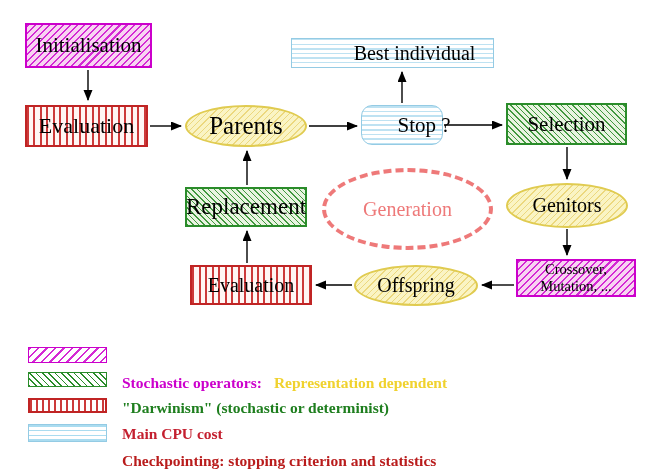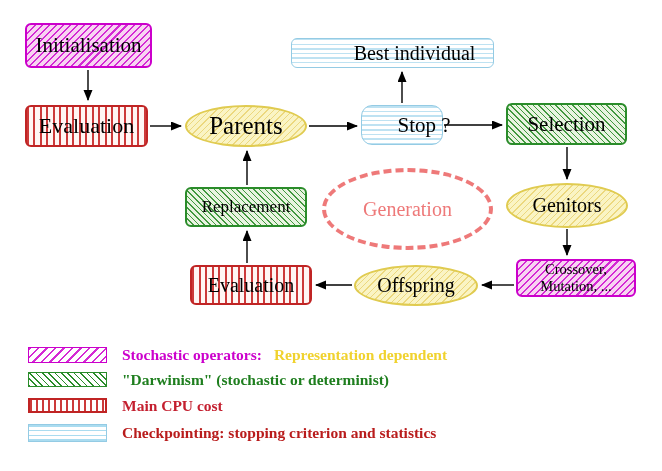--- a/index.html
+++ b/index.html
@@ -2,21 +2,21 @@
 <html><head>
 <meta charset="utf-8">
 <style>
   html,body{margin:0;padding:0;background:#fff;}
   #canvas{
     position:relative;width:662px;height:471px;background:#ffffff;overflow:hidden;
     font-family:"Liberation Serif",serif;
   }
   .node{
     position:absolute;display:flex;align-items:center;justify-content:center;
-    box-sizing:border-box;color:#000;text-align:center;white-space:nowrap;border-radius:6px;
+    box-sizing:border-box;color:#000;text-align:center;white-space:nowrap;
   }
   
   .hatch-magenta{
     border:2px solid #cb00cb;
     background:repeating-linear-gradient(135deg,#d42ad4 0 1.5px,#f8d4f2 1.5px 5px);
   }
   .stripe-red{
     border:2px solid #c02424;
     background:repeating-linear-gradient(90deg,#cc3a3a 0 2px,#fff6f4 2px 6.5px);
   }
@@ -38,40 +38,41 @@
   #evaluation-top{left:25px;top:105px;width:123px;height:42px;font-size:22px;}
   #parents{left:185px;top:105px;width:122px;height:42px;font-size:25px;}
   #best-individual{left:291px;top:38px;width:203px;height:30px;font-size:20px;}
   #stop{left:361px;top:105px;width:82px;height:40px;border-radius:11px;font-size:21px;}
   #selection{left:506px;top:103px;width:121px;height:42px;font-size:21px;}
   #genitors{left:506px;top:183px;width:122px;height:45px;font-size:20px;}
   #generation{
     left:322px;top:168px;width:171px;height:82px;border:4px dashed #ee7979;
     border-radius:50%;color:#ee7979;font-size:20px;
   }
-  #replacement{left:185px;top:187px;width:122px;height:40px;font-size:17px;}
+  #replacement{left:185px;top:187px;width:122px;height:40px;font-size:23px;}
   #evaluation-bottom{left:190px;top:265px;width:122px;height:40px;font-size:20px;}
   #offspring{left:354px;top:265px;width:124px;height:41px;font-size:20px;}
   #crossover{left:516px;top:259px;width:120px;height:38px;font-size:14.5px;
     flex-direction:column;line-height:1.15;}
   
   #arrows{position:absolute;left:0;top:0;pointer-events:none;}
   
   .swatch{position:absolute;left:28px;width:79px;box-sizing:border-box;}
   #sw-1{top:347px;height:16px;border:1px solid #cb00cb;
     background:repeating-linear-gradient(135deg,#d42ad4 0 1.5px,#ffffff 1.5px 6px);}
   #sw-2{top:372px;height:15px;border:1px solid #2a8c2a;
     background:repeating-linear-gradient(45deg,#2a8c2a 0 1.2px,#ffffff 1.2px 4.5px);}
   #sw-3{top:398px;height:15px;border:2px solid #c02424;
     background:repeating-linear-gradient(90deg,#cc3a3a 0 2px,#ffffff 2px 6px);}
   #sw-4{top:424px;height:18px;border:1px solid #94cbe4;
     background:repeating-linear-gradient(180deg,#aadcf0 0 1.5px,#ffffff 1.5px 4.8px);}
   .legend-text{
     position:absolute;left:122px;font-size:15.5px;font-weight:bold;white-space:nowrap;
     font-family:"Liberation Serif",serif;
+    margin-top:28px;
   }
   #lt-1{top:346px;color:#cc00cc;}
   #lt-1 .part2{color:#f0d22e;margin-left:12px;}
   #lt-2{top:371px;color:#1e7e1e;}
   #lt-3{top:397px;color:#c41f2f;}
   #lt-4{top:424px;color:#b91c1c;}
 </style>
 </head>
 <body>
 

